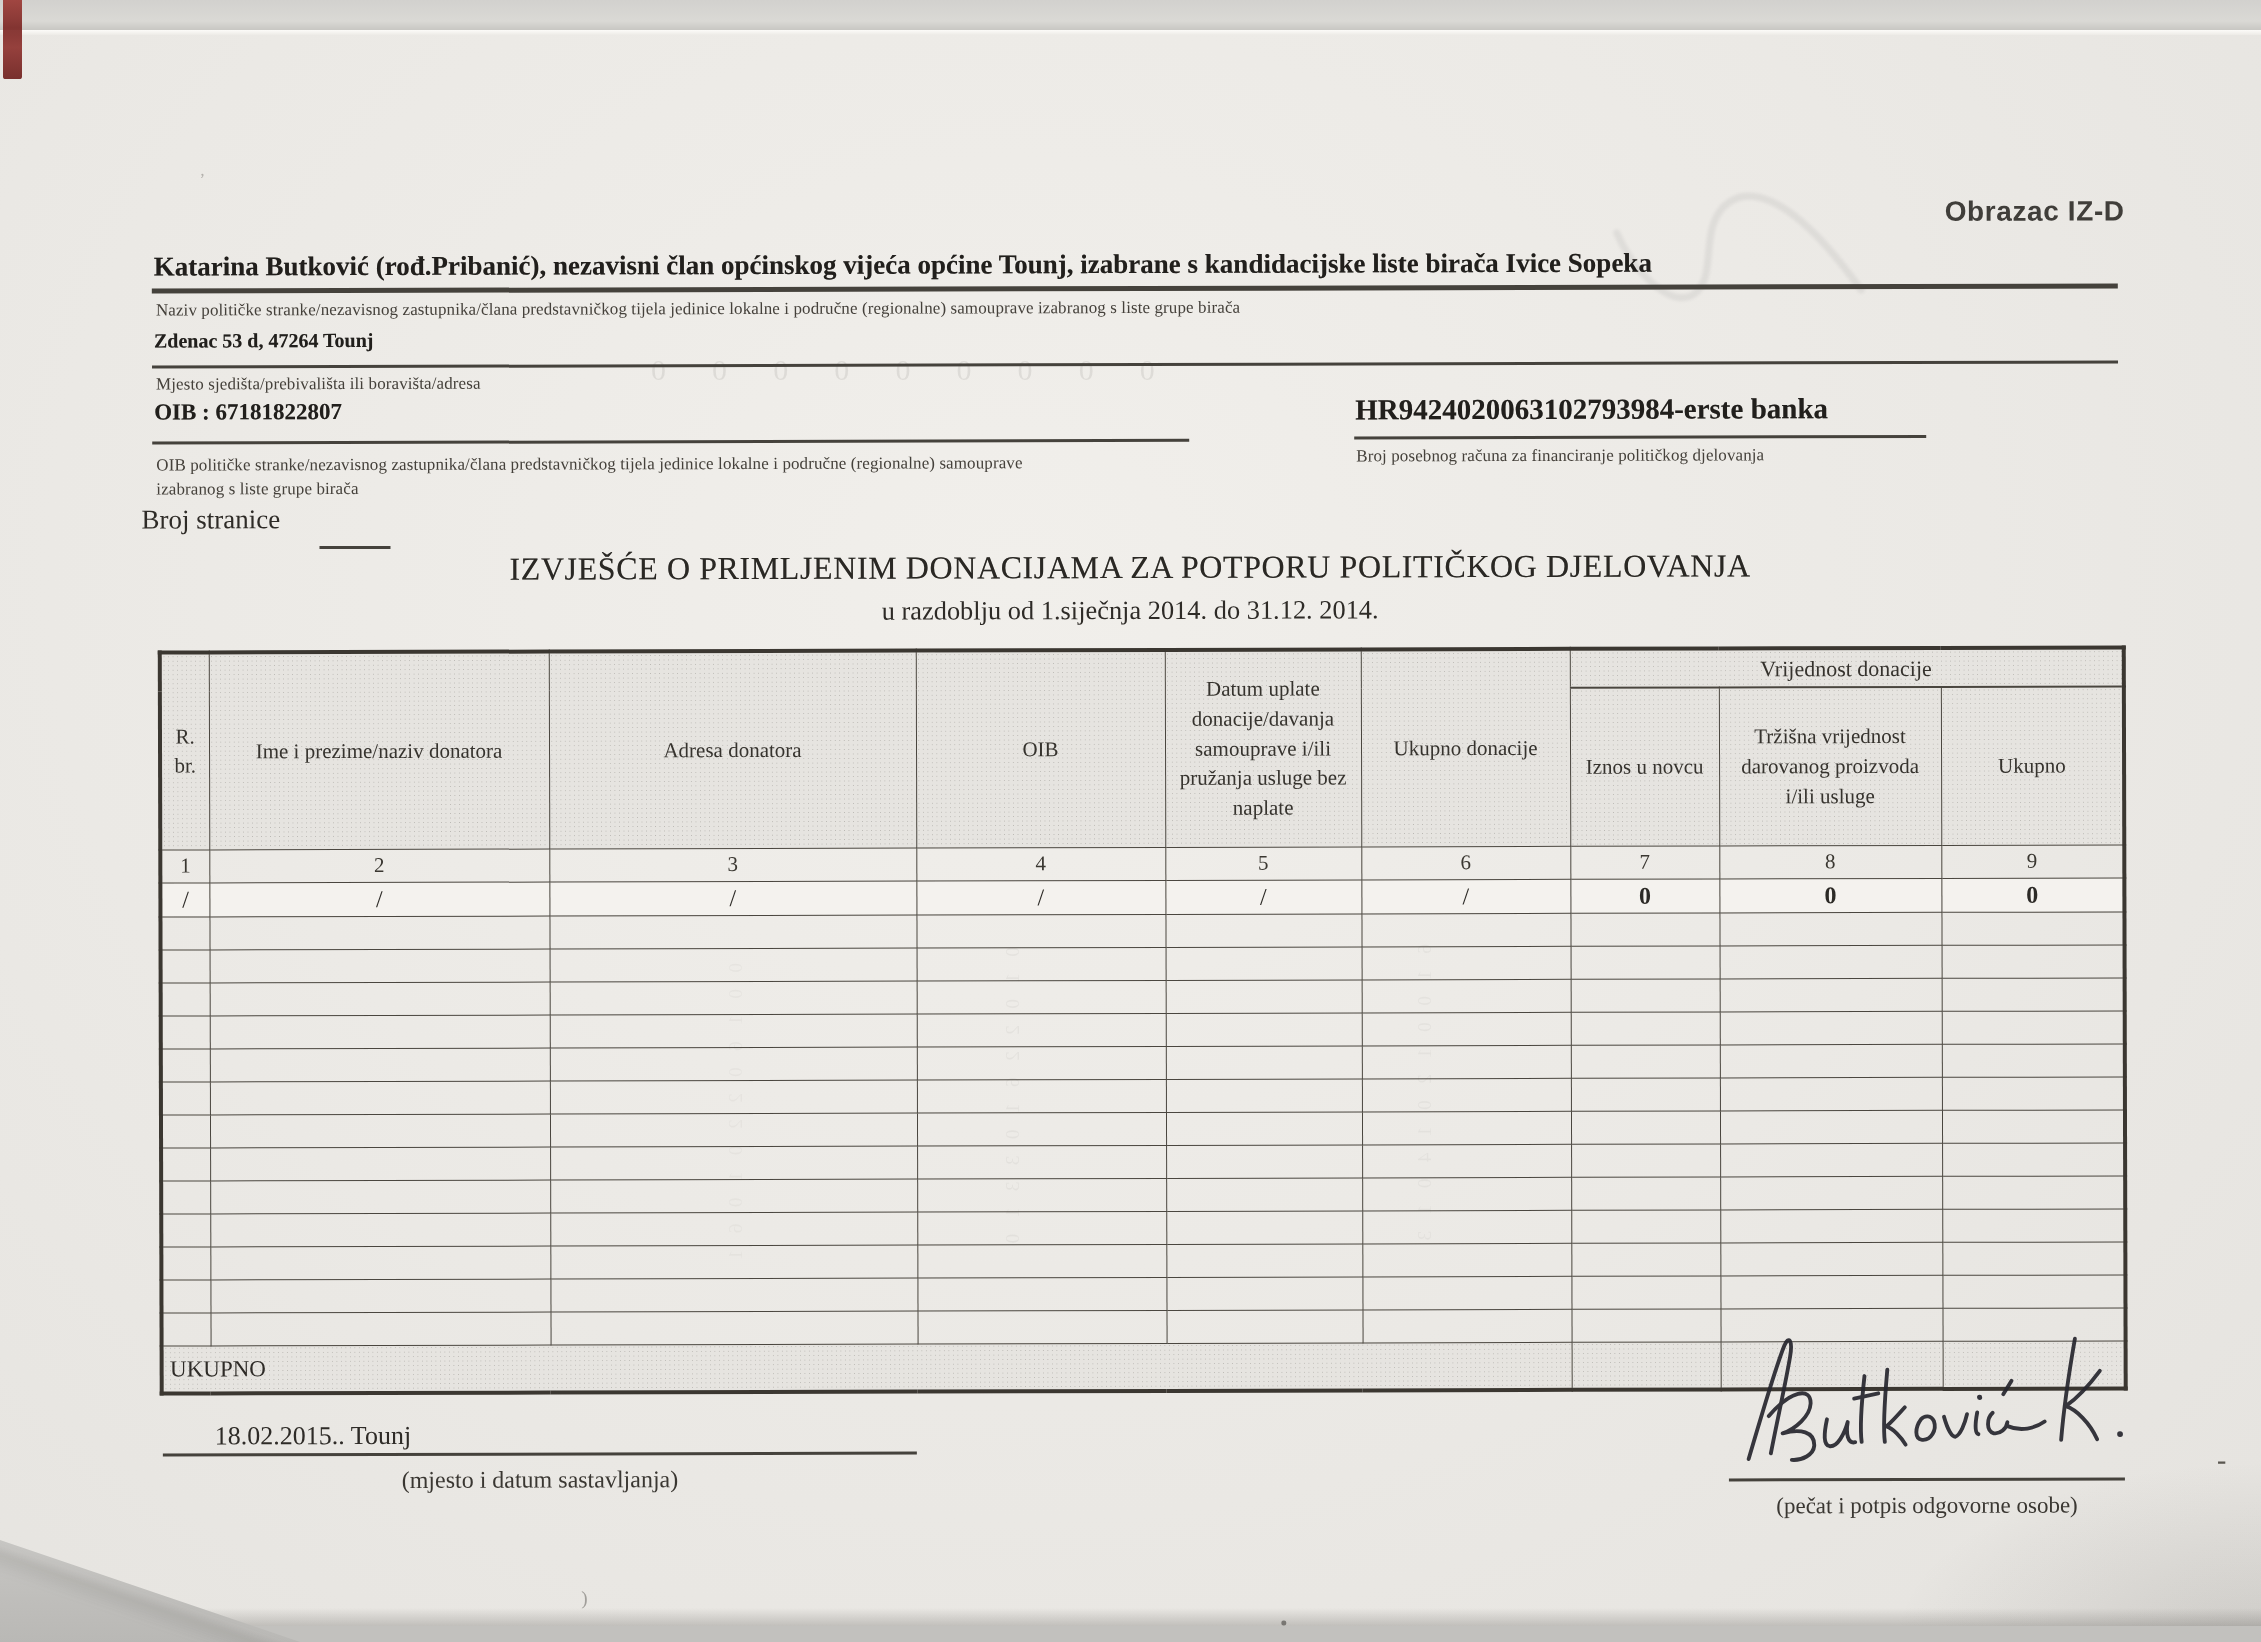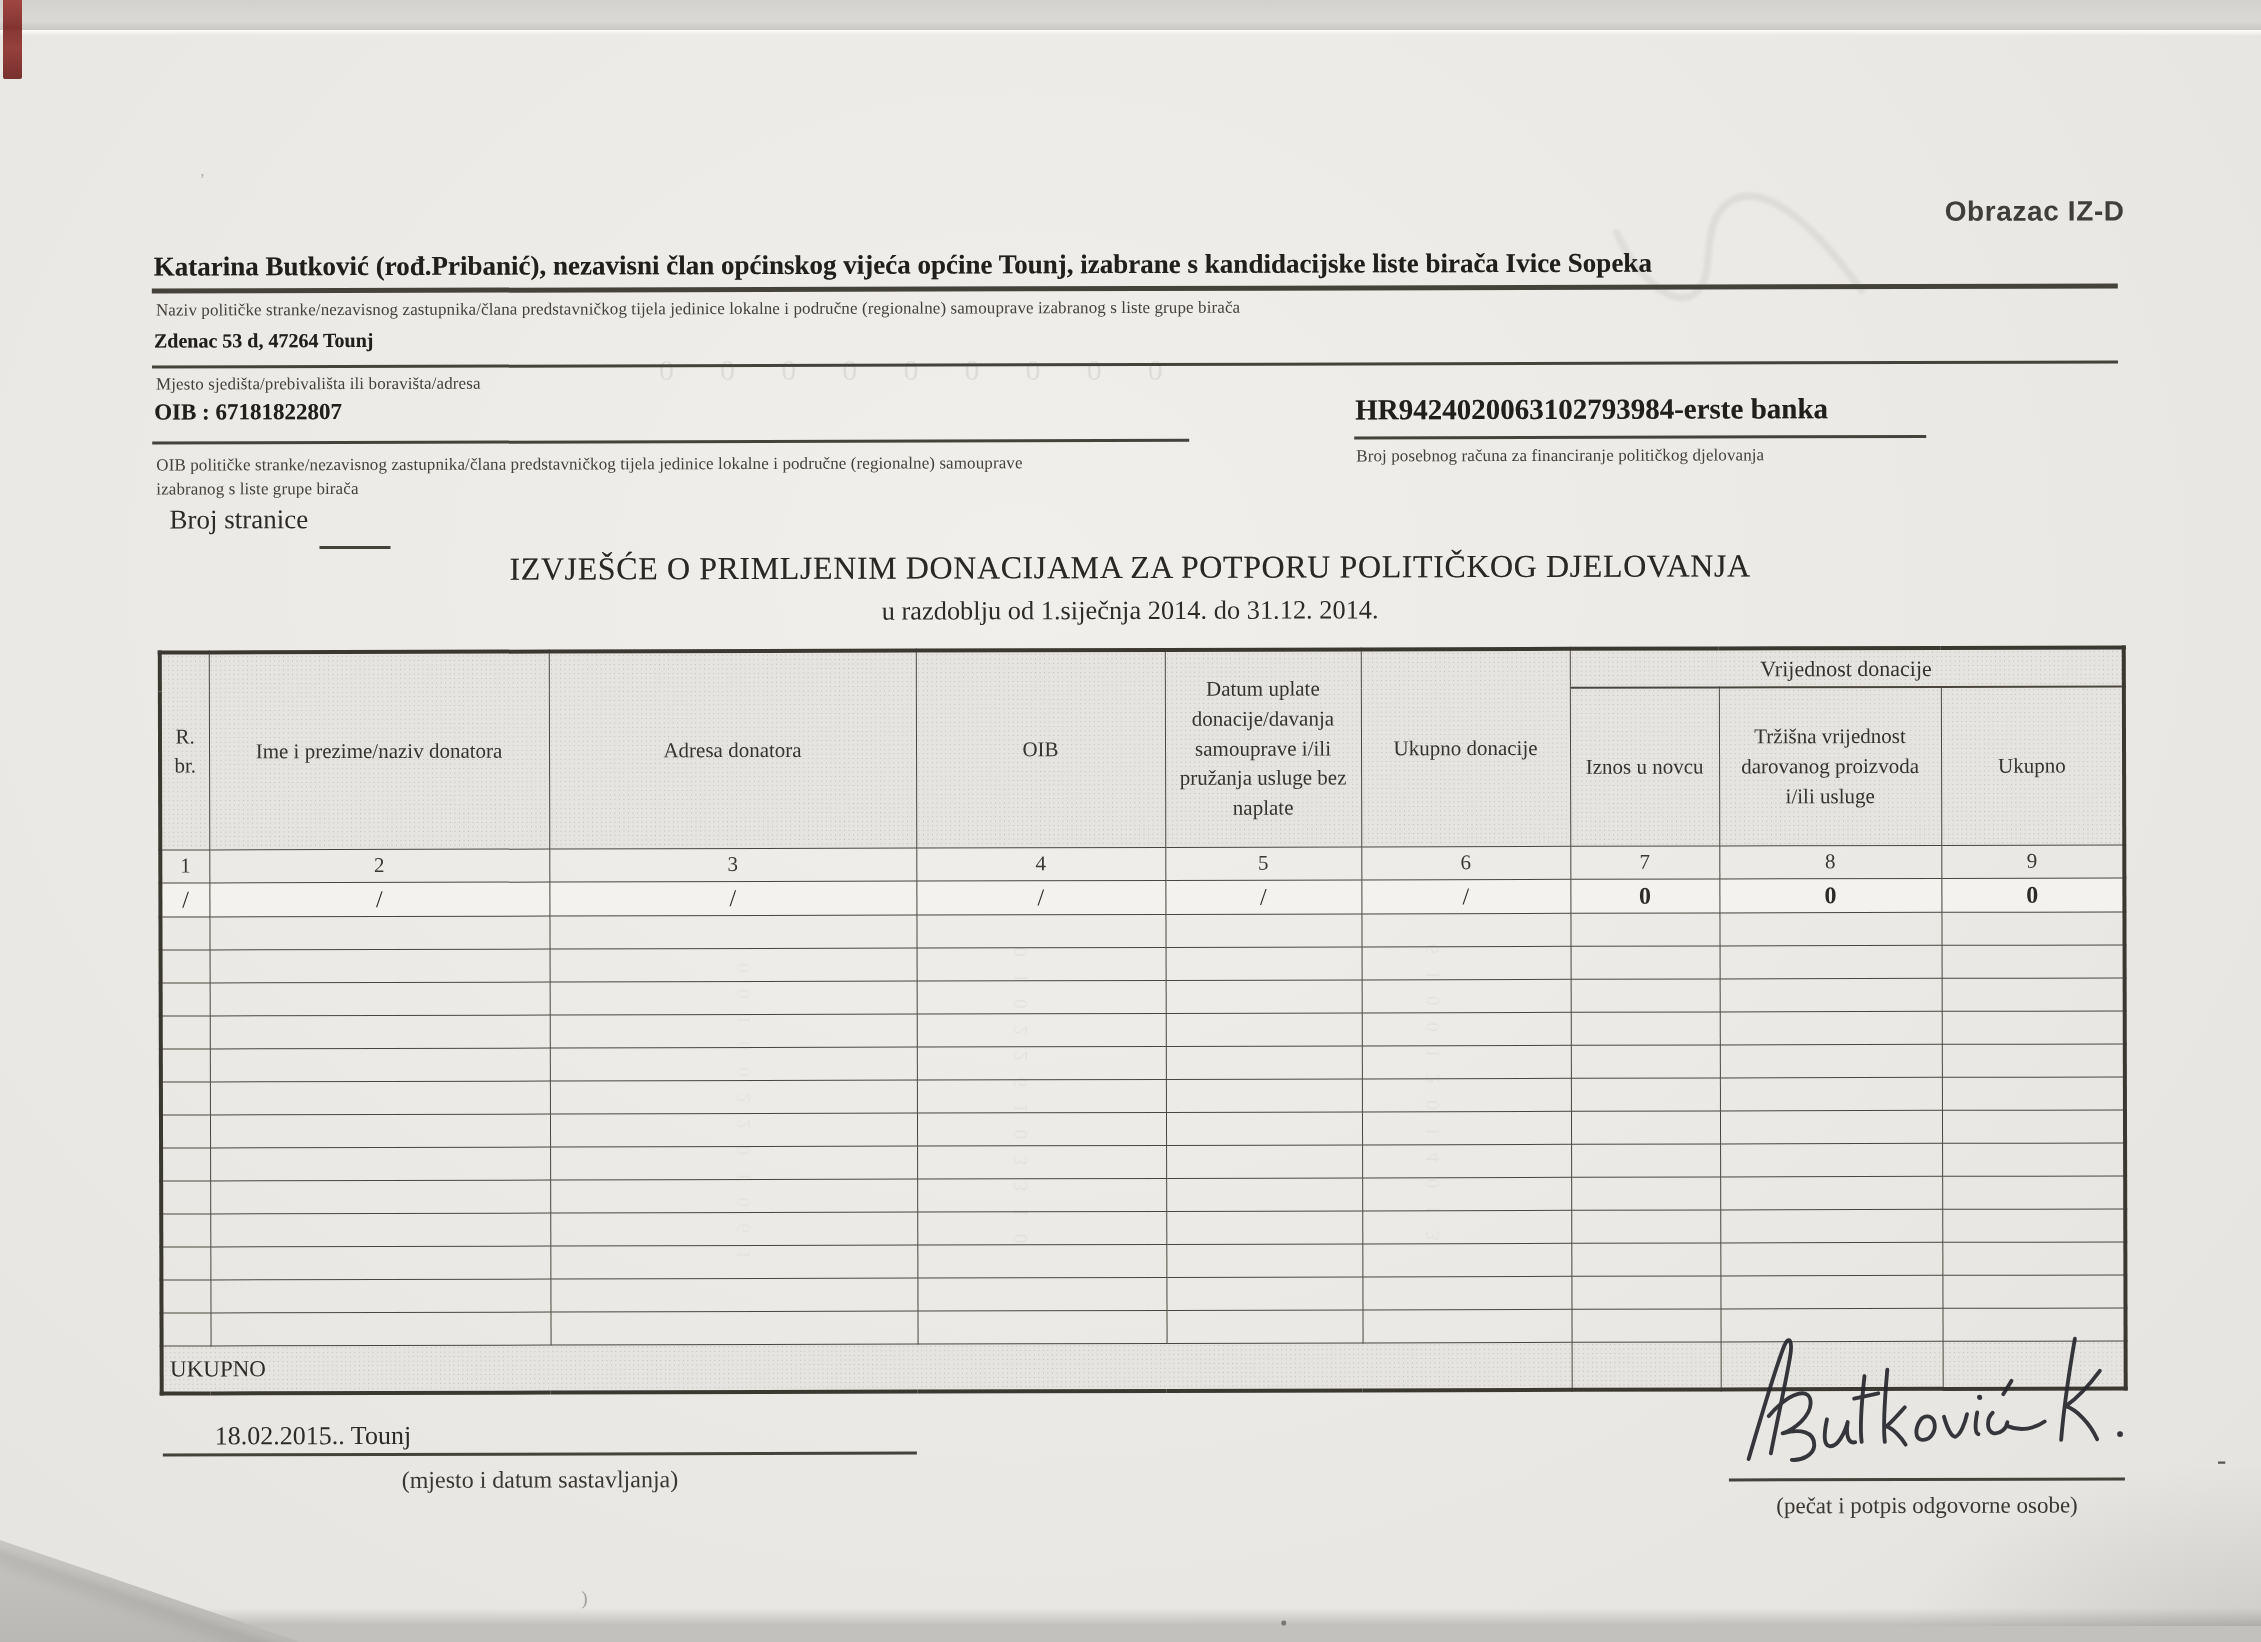--- a/index.html
+++ b/index.html
@@ -21,21 +21,21 @@
   
   #form-code{left:1675px; top:198px; width:451px; text-align:right; font-size:28px; font-weight:bold; color:#403e3a; letter-spacing:0.6px;}
   #name-line{left:155px; top:249px; font-size:27px; color:#211f1c;}
   #name-caption{left:157px; top:298px;}
   #address-line{left:155px; top:327px; font-size:20px; color:#211f1c;}
   #address-caption{left:157px; top:372px;}
   #oib-line{left:155px; top:397px; font-size:23px; color:#211f1c;}
   #oib-caption{left:157px; top:451px; width:934px; line-height:1.4;}
   #account-line{left:1356px; top:394px; font-size:29px; color:#211f1c;}
   #account-caption{left:1357px; top:447px;}
-  #page-label{left:170px; top:502px; font-size:27px;}
+  #page-label{left:142px; top:502px; font-size:27px;}
   #title{left:0; top:549px; width:2261px; text-align:center; font-size:32px; letter-spacing:0.6px; color:#2a2824;}
   #subtitle{left:0; top:595px; width:2261px; text-align:center; font-size:26.4px;}
 
   
   #form-table{
     position:absolute; left:158px; top:648px; width:1964px;
     border-collapse:collapse; table-layout:fixed;
     border:4.5px solid #3b3731;
   }
   #form-table td{border:1.9px solid #4a463f; padding:0; vertical-align:middle; overflow:hidden;}
@@ -83,21 +83,21 @@
     background:linear-gradient(180deg, rgba(70,68,64,.14), rgba(70,68,64,0));
     transform:rotate(18.8deg); transform-origin:0 100%; filter:blur(3.9px);}
   #vignette-br{position:absolute; right:0; bottom:0; width:419px; height:206px; z-index:5;
     background:radial-gradient(ellipse at 100% 100%, rgba(80,78,74,.16), rgba(80,78,74,0) 62%);}
   #red-mark{position:absolute; left:2.6px; top:0; width:19.3px; height:79px; z-index:8; opacity:.92;
     background:linear-gradient(180deg,#9c3a35 0%, #7c2724 35%, #8e322e 60%, #6f201e 100%);
     border-radius:0 0 2.6px 2.6px;}
   .speck{position:absolute; z-index:3; color:#4c4944;}
 
   
-  .ghost{position:absolute; z-index:1; color:#4b4843;margin-left:8px;}
+  .ghost{position:absolute; z-index:1; color:#4b4843;}
   #ghost-zeros{left:651px; top:353px; font-size:30px; letter-spacing:19.3px; opacity:.10; filter:blur(0.4px);}
   .ghost-col{writing-mode:vertical-rl; transform:scaleX(-1); font-size:19.3px; letter-spacing:5.8px; filter:blur(0.6px);}
   #ghost-col-a{left:1002px; top:947px; height:367px; opacity:.055;}
   #ghost-col-b{left:1414px; top:944px; height:367px; opacity:.048;}
   #ghost-col-c{left:725px; top:963px; height:348px; opacity:.04;}
   #ghost-sig{position:absolute; left:1611px; top:160px; z-index:1; opacity:.075; filter:blur(1.6px);
     transform:scaleX(-1) rotate(6deg);}
 </style>
 </head>
 <body>

